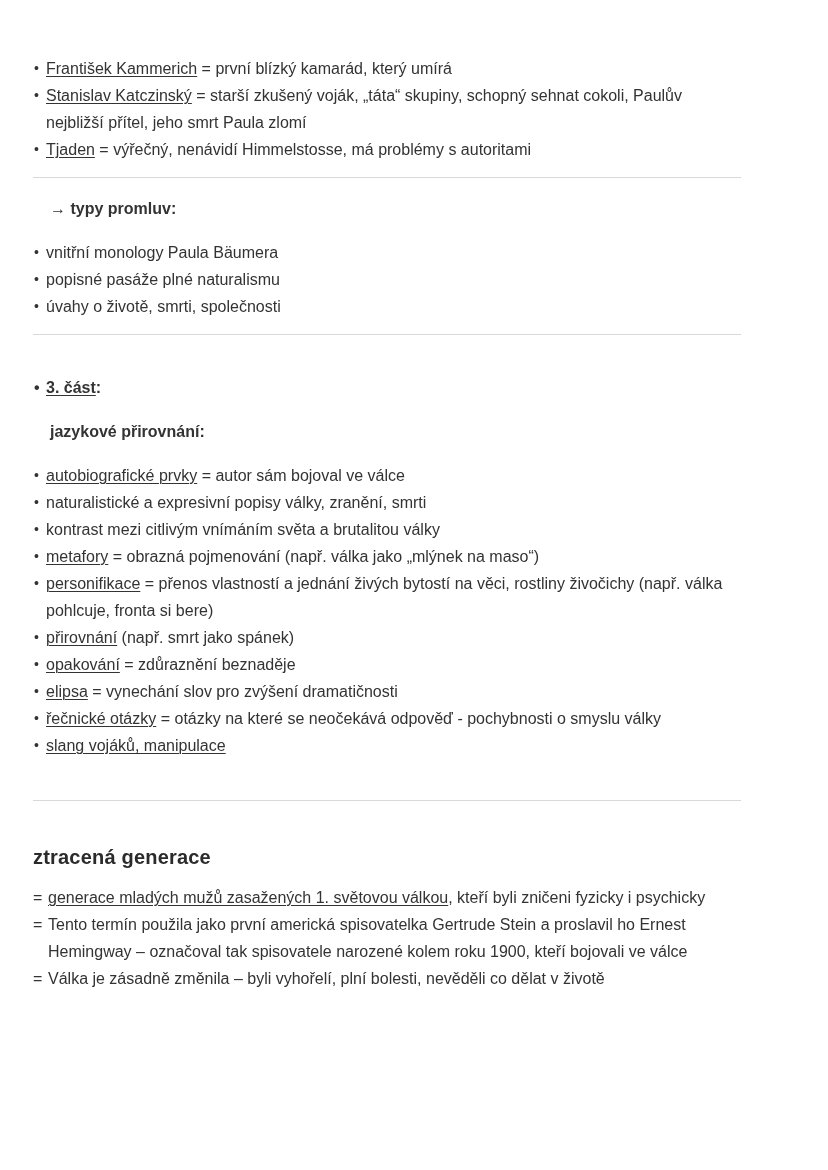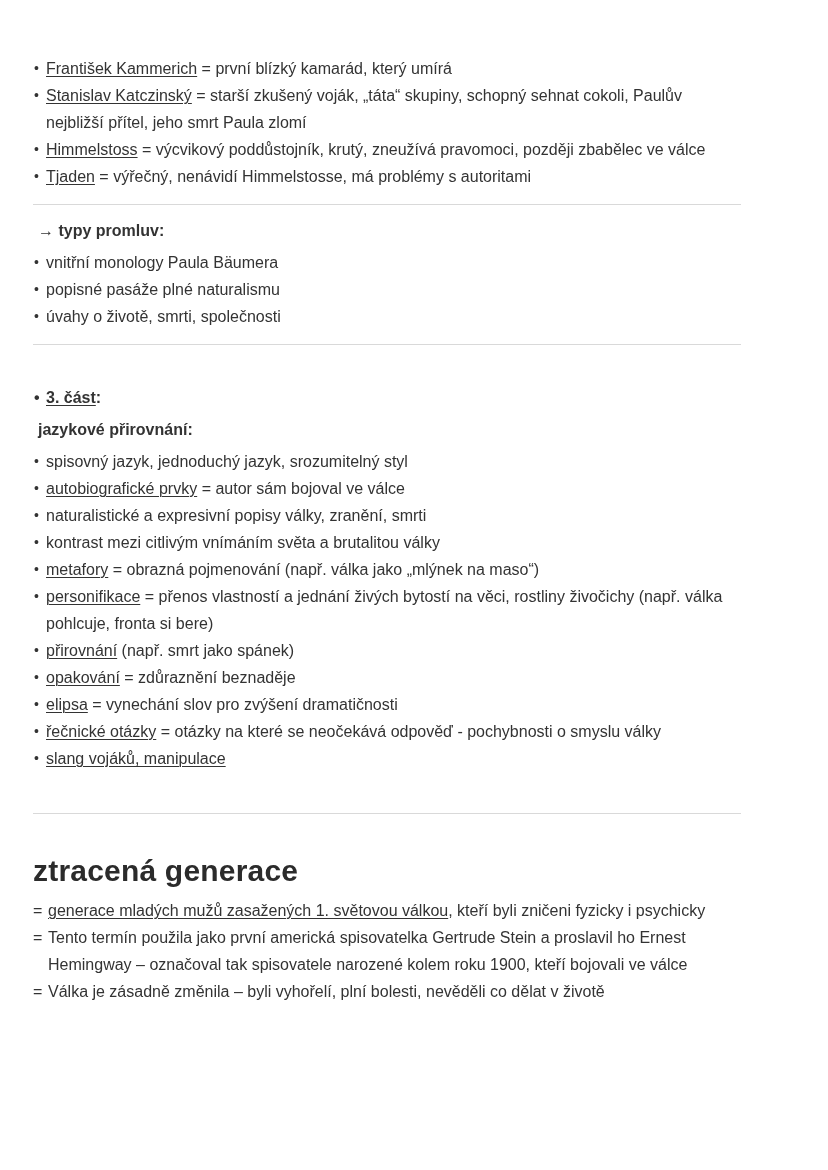--- a/index.html
+++ b/index.html
@@ -16,23 +16,23 @@
     box-sizing: border-box;
     width: 776px;
     height: 1170px;
     padding: 55px 35px 0 33px;
     font-family: "Liberation Sans", "DejaVu Sans", sans-serif;
     font-size: 16px;
     line-height: 27px;
     color: #333333;
     background: #ffffff;
   }
-  p { margin: 5px; }
+  p { margin: 17px; }
   h1 {
-    font-size: 30px;
+    font-size: 20px;
     line-height: 39px;
     margin: 37px 0 7px 0;
     font-weight: bold;
     color: #2b2b2b;
     letter-spacing: 0.2px;
   }
   ul {
     list-style: none;
     margin: 0;
     padding: 0;
@@ -77,38 +77,36 @@
   }
 </style>
 </head>
 <body>
 
 <div class="page">
   <div>
       <ul class="bulleted">
         <li><u>František Kammerich</u><span> = první blízký kamarád, který umírá</span></li>
         <li><u>Stanislav Katczinský</u><span> = starší zkušený voják, „táta“ skupiny, schopný sehnat cokoli, Paulův nejbližší přítel, jeho smrt Paula zlomí</span></li>
-        <li><u>Himmelstoss</u><span> = výcvikový poddůstojník, krutý, zneužívá pravomoci, později zbabělec ve válce</span></li>
         <li><u>Tjaden</u><span> = výřečný, nenávidí Himmelstosse, má problémy s autoritami</span></li>
       </ul>
       <hr>
       <p><span class="b">→ typy promluv:</span></p>
       <ul class="bulleted">
         <li><span>vnitřní monology Paula Bäumera</span></li>
         <li><span>popisné pasáže plné naturalismu</span></li>
         <li><span>úvahy o životě, smrti, společnosti</span></li>
       </ul>
       <hr>
       <div class="blank"></div>
       <ul class="bulleted">
         <li class="bm"><u class="b">3. část</u><span class="b">:</span></li>
       </ul>
       <p><span class="b">jazykové přirovnání:</span></p>
       <ul class="bulleted">
-        <li><span>spisovný jazyk, jednoduchý jazyk, srozumitelný styl</span></li>
         <li><u>autobiografické prvky</u><span> = autor sám bojoval ve válce</span></li>
         <li><span>naturalistické a expresivní popisy války, zranění, smrti</span></li>
         <li><span>kontrast mezi citlivým vnímáním světa a brutalitou války</span></li>
         <li><u>metafory</u><span> = obrazná pojmenování (např. válka jako „mlýnek na maso“)</span></li>
         <li><u>personifikace</u><span> = přenos vlastností a jednání živých bytostí na věci, rostliny živočichy (např. válka pohlcuje, fronta si bere)</span></li>
         <li><u>přirovnání</u><span> (např. smrt jako spánek)</span></li>
         <li><u>opakování</u><span> = zdůraznění beznaděje</span></li>
         <li><u>elipsa</u><span> = vynechání slov pro zvýšení dramatičnosti</span></li>
         <li><u>řečnické otázky</u><span> = otázky na které se neočekává odpověď - pochybnosti o smyslu války</span></li>
         <li><u>slang vojáků, manipulace</u></li>

